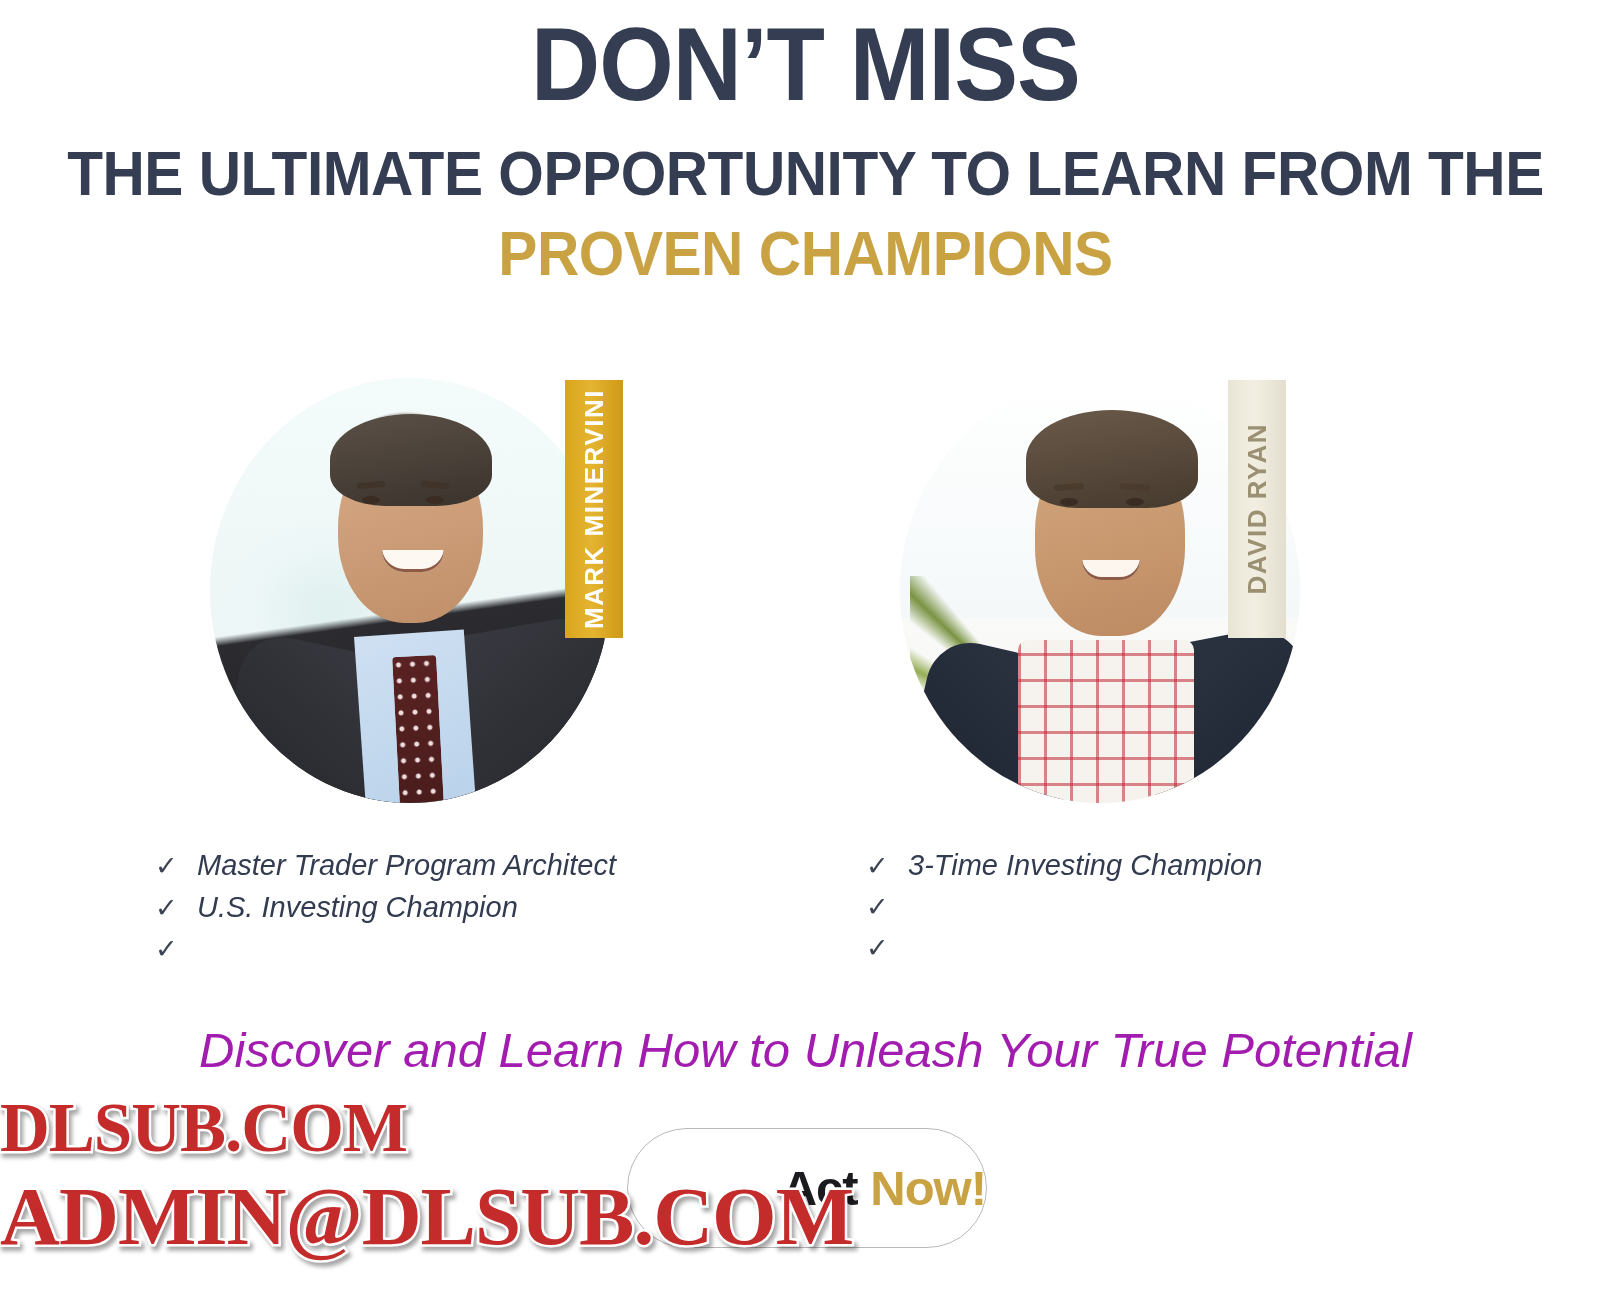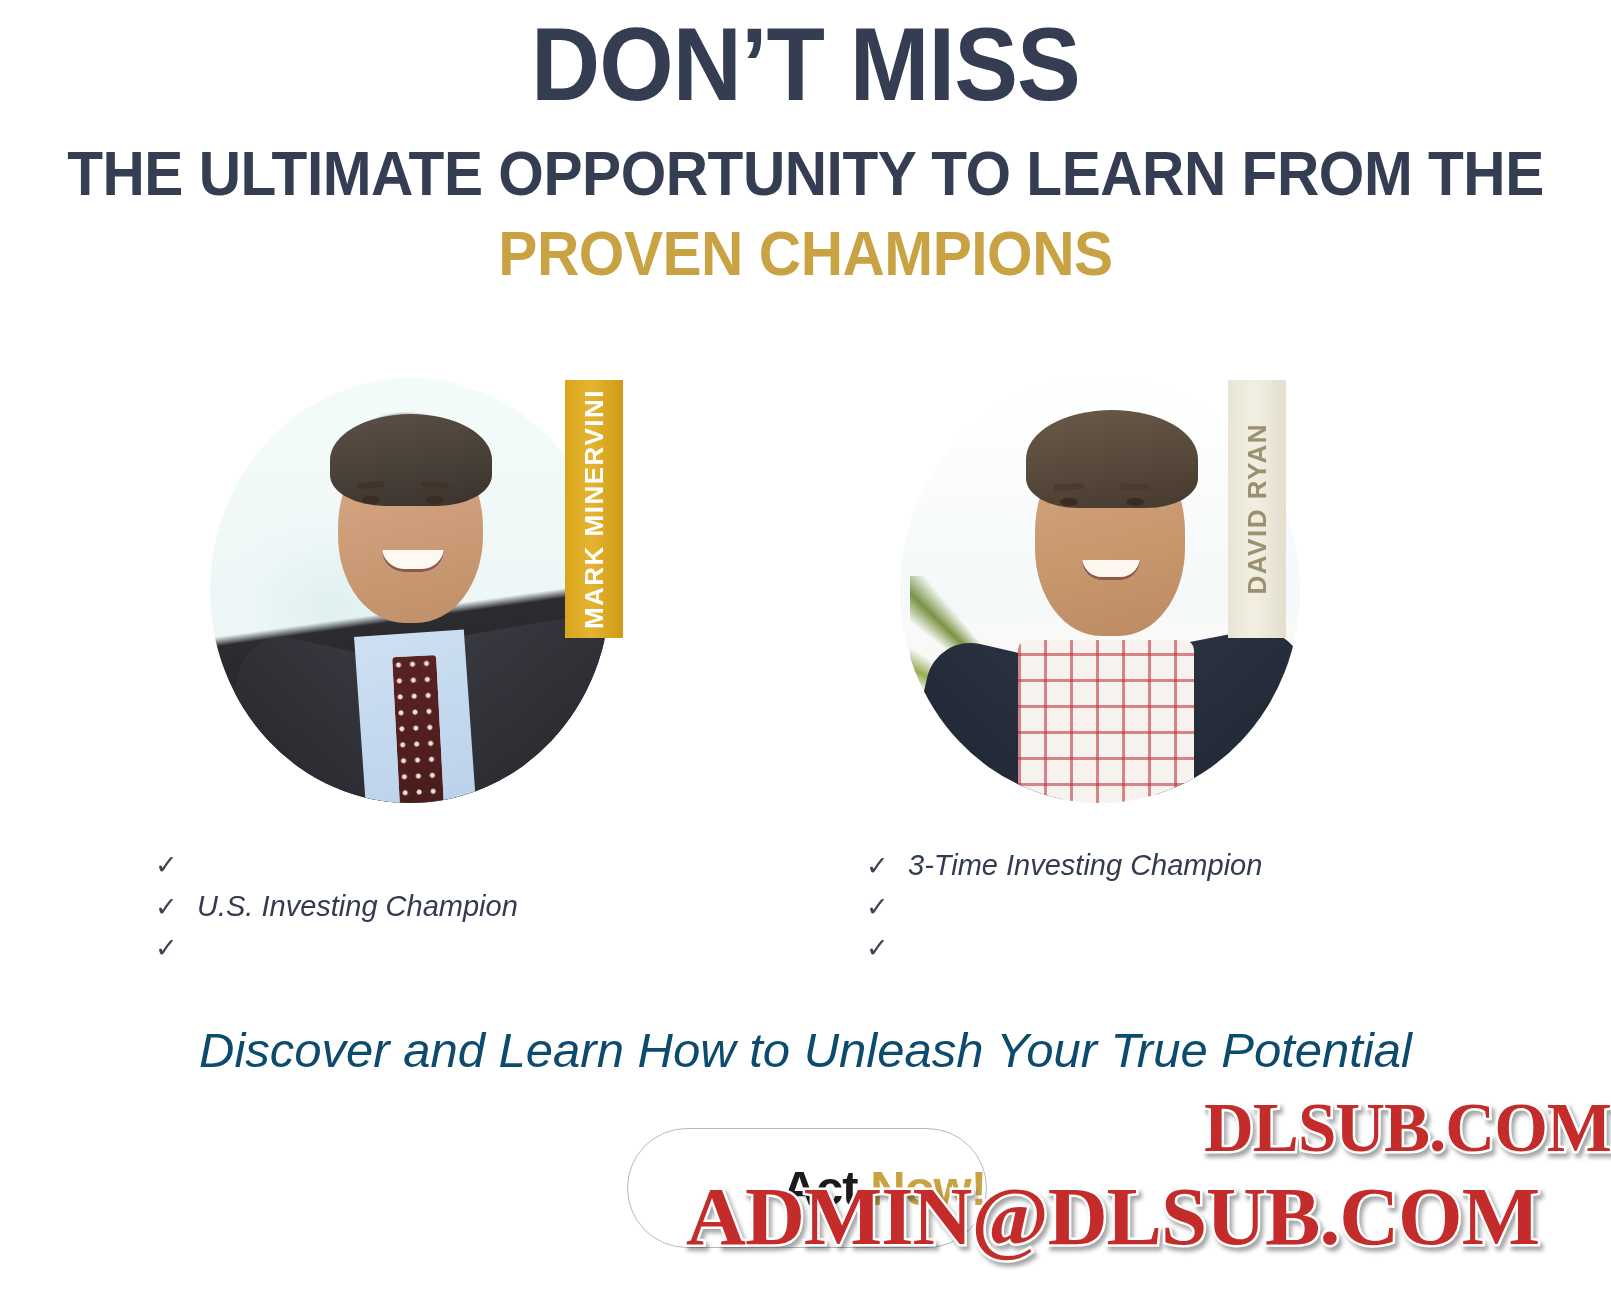--- a/index.html
+++ b/index.html
@@ -238,21 +238,21 @@
   }
 
   
   .tagline{
     position:absolute;left:0;top:1020px;width:1611px;
     text-align:center;
     font-size:49px;
     line-height:60px;
     font-style:italic;
     font-weight:normal;
-    color:#0c4a6e;
+    color:#a21caf;
     white-space:nowrap;
     transform:scaleX(1.0);
   }
 
   
   .cta{
     position:absolute;left:627px;top:1128px;
     width:358px;height:118px;
     border:1px solid #b9b9b9;
     border-radius:60px;
@@ -263,21 +263,21 @@
   .cta-act{color:#1b1b1f;}
   .cta-now{color:#c9a343;}
 
   
   .wm{
     position:absolute;
     font-family:"Liberation Serif", serif;
     font-weight:bold;
     color:#c42b2b;
     white-space:nowrap;
-    text-align:right;
+    text-align:left;
     -webkit-text-stroke:5px #ffffff;
     paint-order:stroke fill;
     filter:drop-shadow(3px 4px 2px rgba(0,0,0,.35));
   }
   .wm-1{
     left:0;width:1611px;top:1089px;
     font-size:69px;letter-spacing:-1px;
   }
   .wm-2{
     left:0;width:1539px;top:1168px;
@@ -338,20 +338,21 @@
     </div>
   </div>
 
 </div>
 
 <div class="bullets">
 
   <div class="bullet-col left">
     <div class="bullet">
       <span class="check">✓</span>
+      <span>Master Trader Program Architect</span>
     </div>
     <div class="bullet">
       <span class="check">✓</span>
       <span>U.S. Investing Champion</span>
     </div>
     <div class="bullet">
       <span class="check">✓</span>
     </div>
   </div>
 

